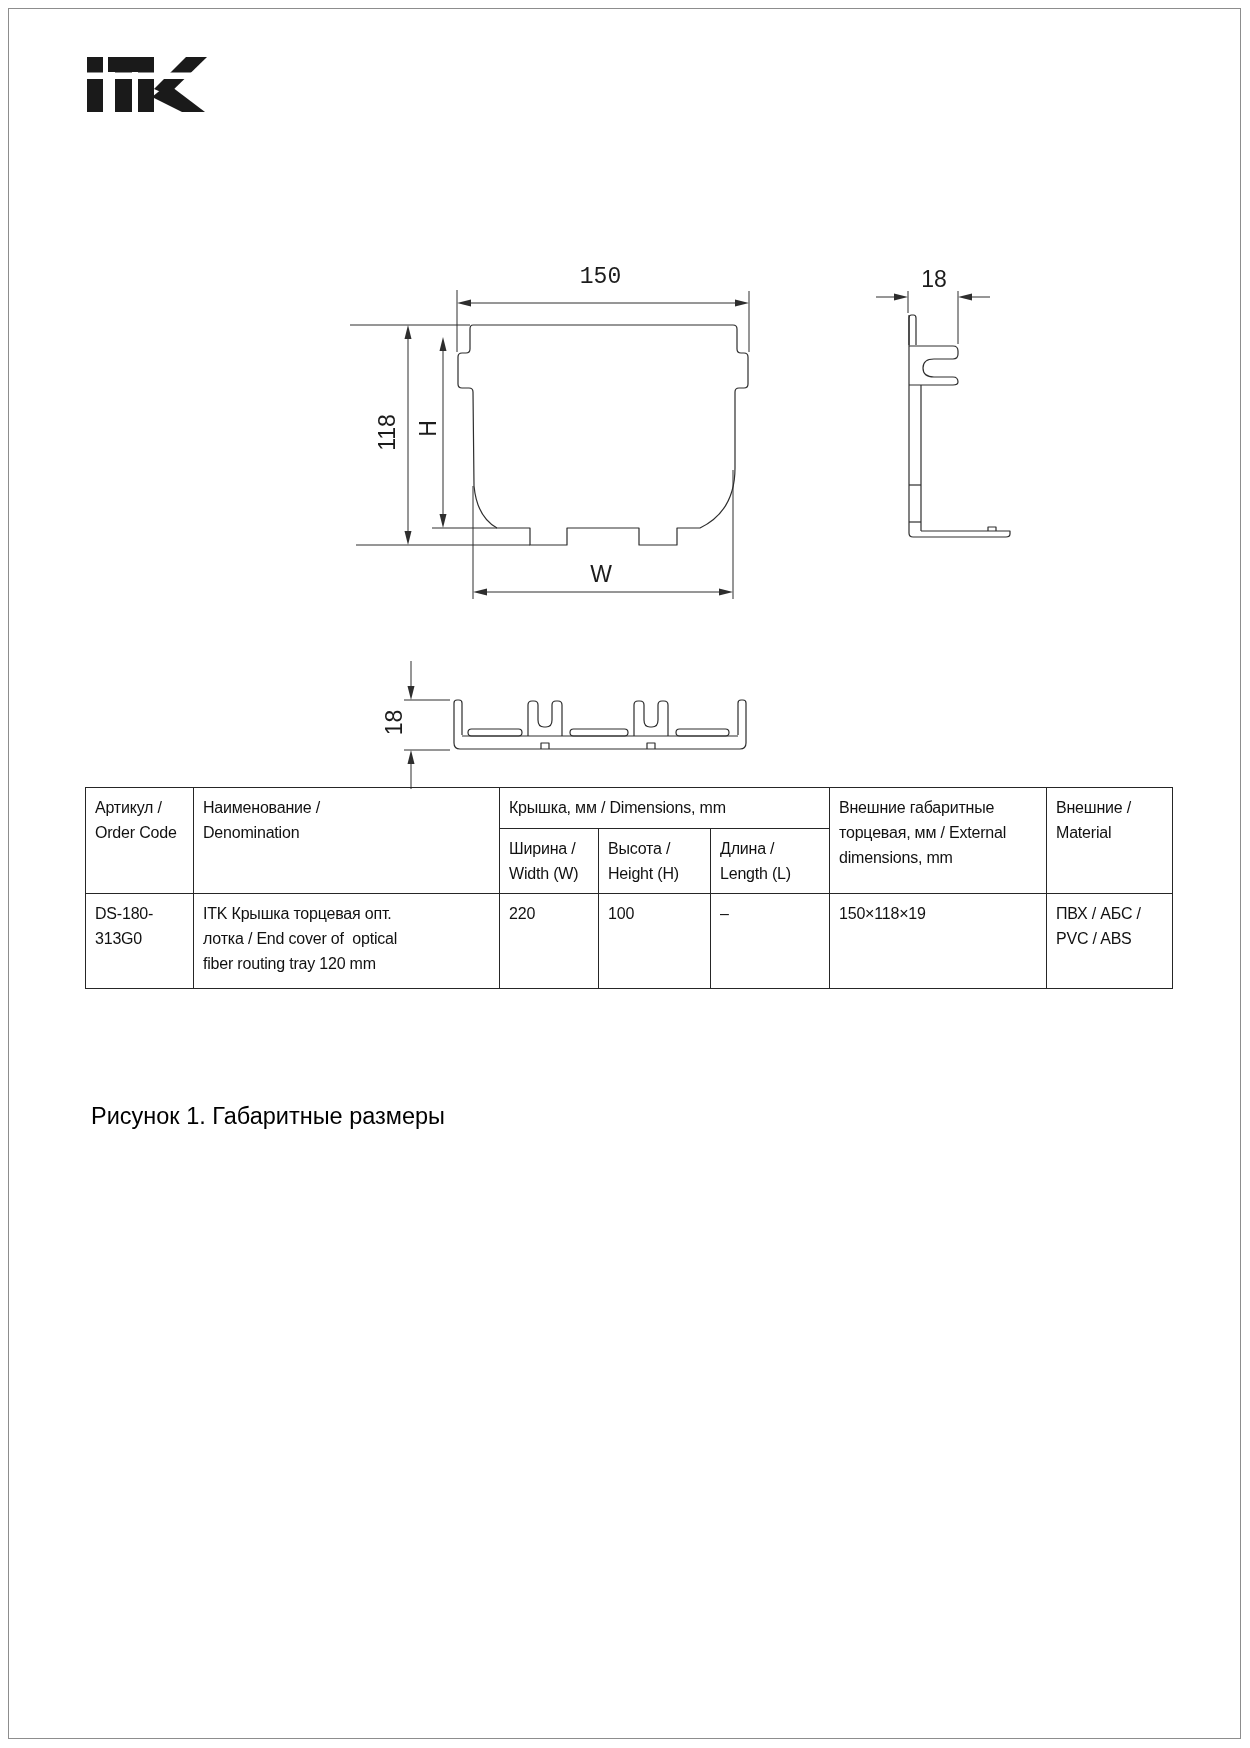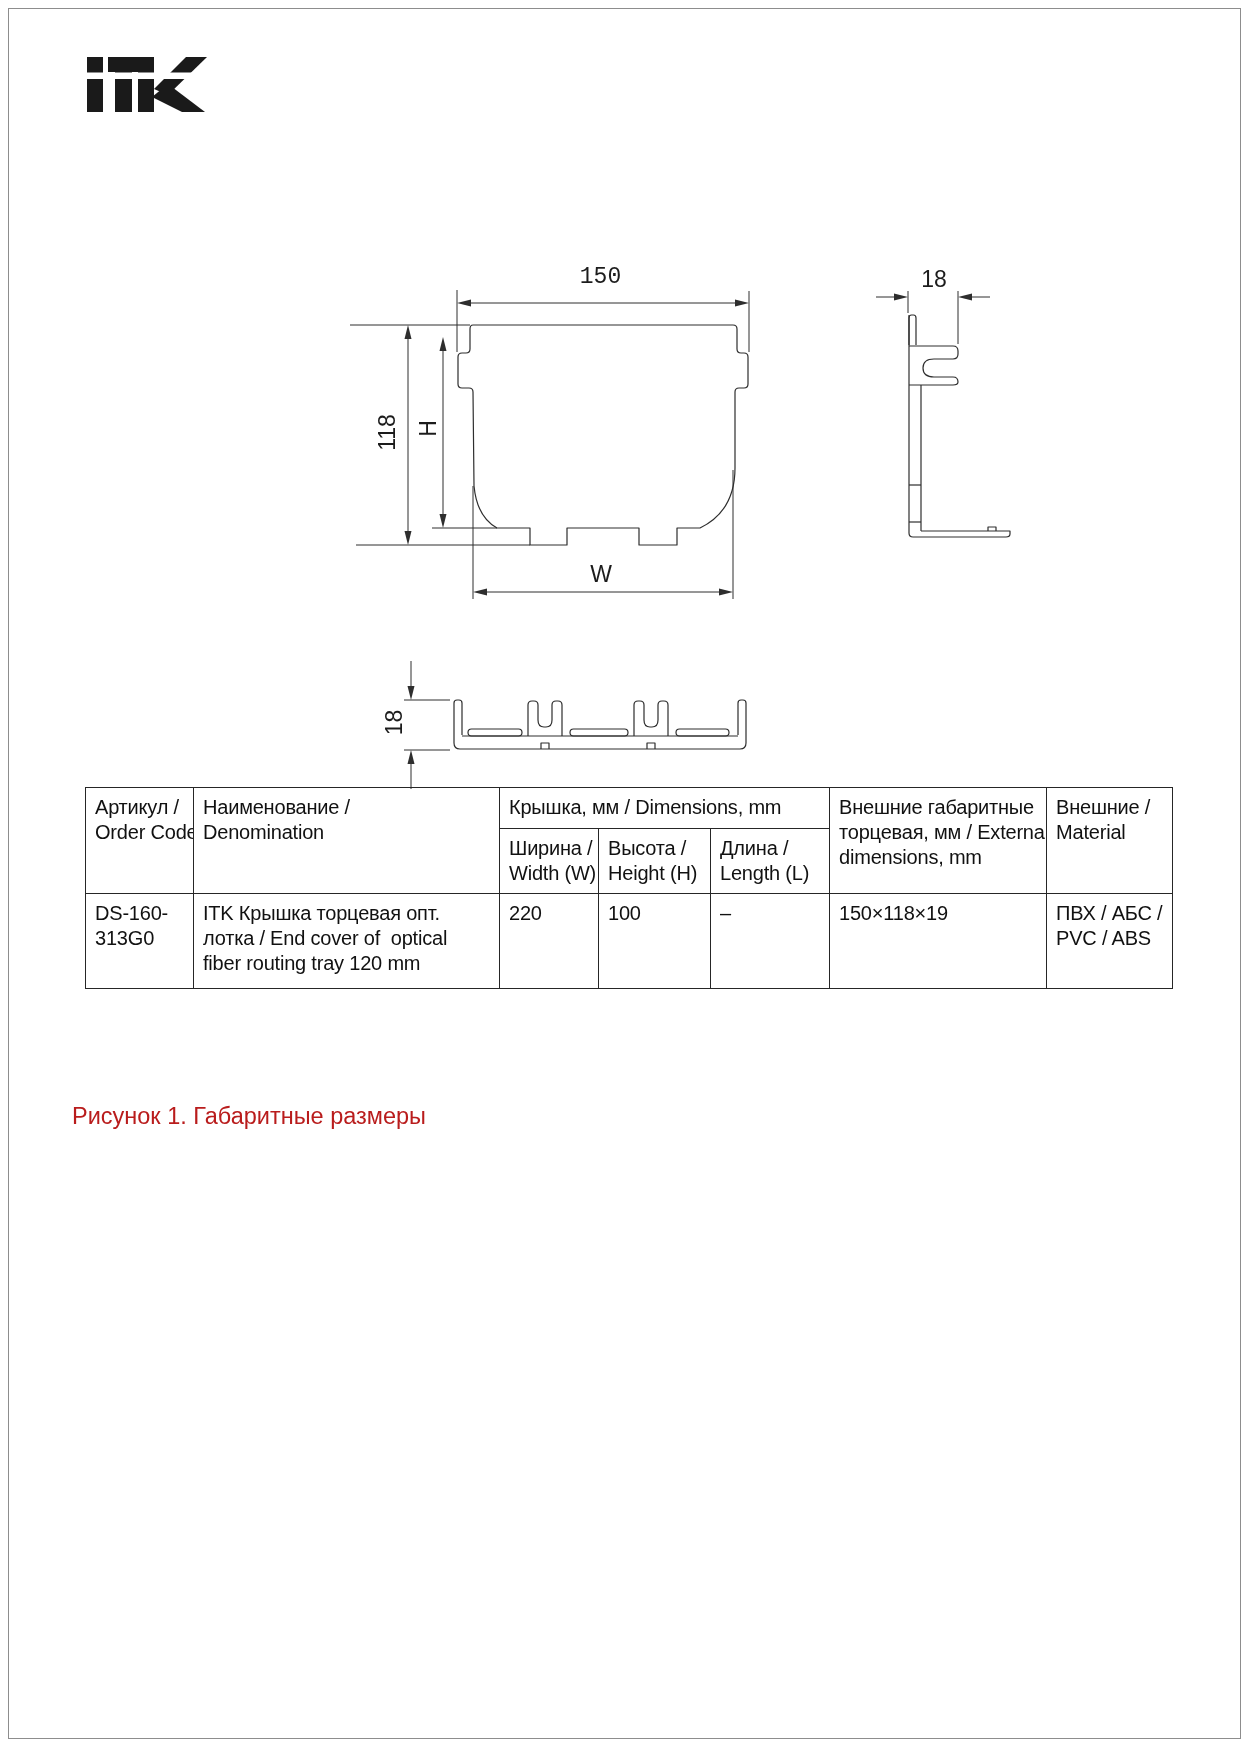--- a/index.html
+++ b/index.html
@@ -14,29 +14,29 @@
   }
   svg.drawing { position:absolute; left:0; top:0; }
   .dim-label {
     position:absolute; font-size:23px; line-height:23px; color:#1c1c1c;
     text-align:center; white-space:nowrap;
   }
   .rot90 { transform:rotate(-90deg); }
   table.spec {
     position:absolute; left:85px; top:787px; width:1087px;
     border-collapse:collapse; table-layout:fixed;
-    font-size:20px; line-height:25px; letter-spacing:-0.2px; color:#111;
+    font-size:16px; line-height:25px; letter-spacing:-0.2px; color:#111;
   }
   table.spec td {
     border:1.5px solid #262626; vertical-align:top;
     padding:7px 2px 4px 9px; white-space:pre; overflow:hidden;
   }
   .caption {
-    position:absolute; left:72px; top:1103px;
-    font-size:23.5px; color:#b91c1c; white-space:nowrap;
+    position:absolute; left:91px; top:1103px;
+    font-size:23.5px; color:#000000; white-space:nowrap;
   }
 </style>
 </head>
 <body>
 
 <div class="page-frame"></div>
 
 <svg class="drawing" width="1250" height="1748" viewBox="0 0 1250 1748">
 
   <g>
@@ -168,21 +168,21 @@
     </tr>
     <tr style="height:65px">
       <td>Ширина /
 Width (W)</td>
       <td>Высота /
 Height (H)</td>
       <td>Длина /
 Length (L)</td>
     </tr>
     <tr style="height:95px">
-      <td>DS-160-
+      <td>DS-180-
 313G0</td>
       <td>ITK Крышка торцевая опт.
 лотка / End cover of  optical
 fiber routing tray 120 mm</td>
       <td>220</td>
       <td>100</td>
       <td>–</td>
       <td>150×118×19</td>
       <td>ПВХ / АБС /
 PVC / ABS</td>

